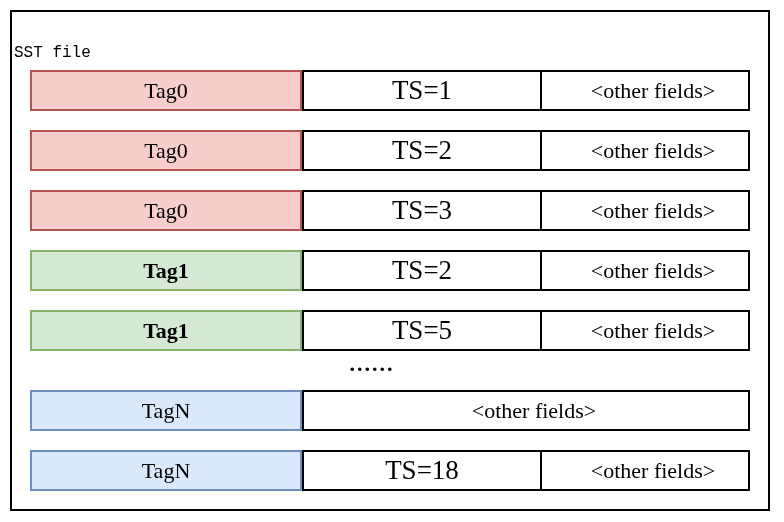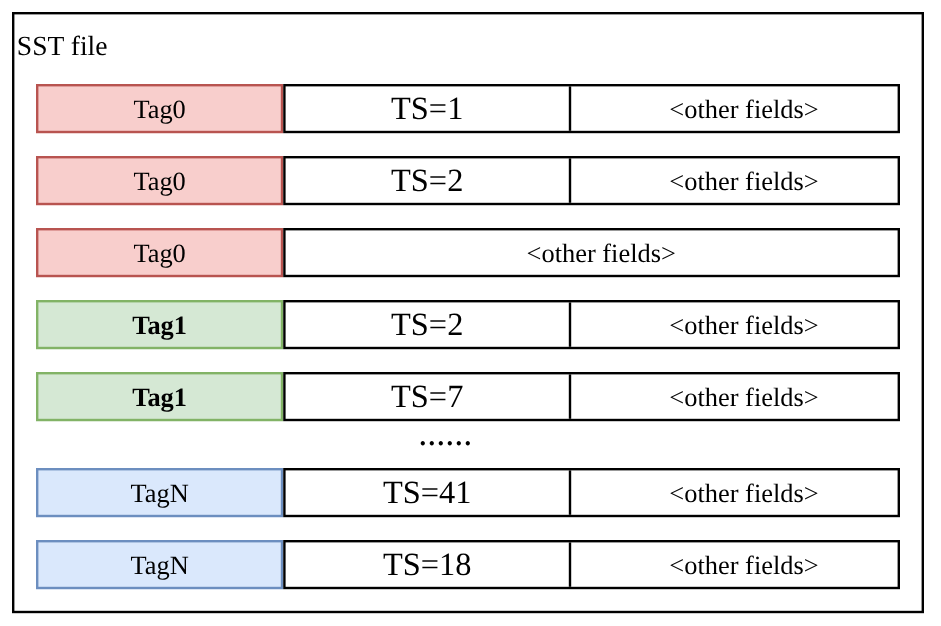--- a/index.html
+++ b/index.html
@@ -21,35 +21,36 @@
     top: 10px;
     width: 760px;
     height: 501px;
     border: 2px solid var(--outline, #000);
     box-sizing: border-box;
     background: #ffffff;
   }
   .diagram-title {
     position: absolute;
     left: 2px;
-    top: 14px;
-    font-size: 23px;
+    top: 28px;
+    font-size: 16px;
     line-height: 26px;
     white-space: nowrap;
+    font-family: Liberation Mono, monospace;
   }
   .record-row {
     position: absolute;
     left: 18px;
     width: 720px;
     height: 41px;
     display: flex;
     box-sizing: border-box;
   }
   .tag-cell {
-    width: 206px;
+    width: 272px;
     box-sizing: border-box;
     border: 2px solid #000;
     display: flex;
     align-items: center;
     justify-content: center;
     font-size: 22px;
   }
   .row-tag0 .tag-cell { background: var(--tag0-fill, #f8cecc); border-color: var(--tag0-border, #b85450); }
   .row-tag1 .tag-cell { background: var(--tag1-fill, #d5e8d4); border-color: var(--tag1-border, #82b366); font-weight: bold; }
   .row-tagn .tag-cell { background: var(--tagn-fill, #dae8fc); border-color: var(--tagn-border, #6c8ebf); }
@@ -110,46 +111,46 @@
       <div class="tag-cell">Tag0</div>
       <div class="data-box">
         <div class="ts-cell">TS=2</div>
         <div class="other-cell">&lt;other fields&gt;</div>
       </div>
     </div>
 
     <div class="record-row row-tag0" style="top:178px">
       <div class="tag-cell">Tag0</div>
       <div class="data-box">
+        <div class="ts-cell">TS=3</div>
         <div class="other-cell">&lt;other fields&gt;</div>
       </div>
     </div>
 
     <div class="record-row row-tag1" style="top:238px">
       <div class="tag-cell">Tag1</div>
       <div class="data-box">
         <div class="ts-cell">TS=2</div>
         <div class="other-cell">&lt;other fields&gt;</div>
       </div>
     </div>
 
     <div class="record-row row-tag1" style="top:298px">
       <div class="tag-cell">Tag1</div>
       <div class="data-box">
-        <div class="ts-cell">TS=7</div>
+        <div class="ts-cell">TS=5</div>
         <div class="other-cell">&lt;other fields&gt;</div>
       </div>
     </div>
 
     <div class="ellipsis">......</div>
 
     <div class="record-row row-tagn" style="top:378px">
       <div class="tag-cell">TagN</div>
       <div class="data-box">
-        <div class="ts-cell">TS=41</div>
         <div class="other-cell">&lt;other fields&gt;</div>
       </div>
     </div>
 
     <div class="record-row row-tagn" style="top:438px">
       <div class="tag-cell">TagN</div>
       <div class="data-box">
         <div class="ts-cell">TS=18</div>
         <div class="other-cell">&lt;other fields&gt;</div>
       </div>

